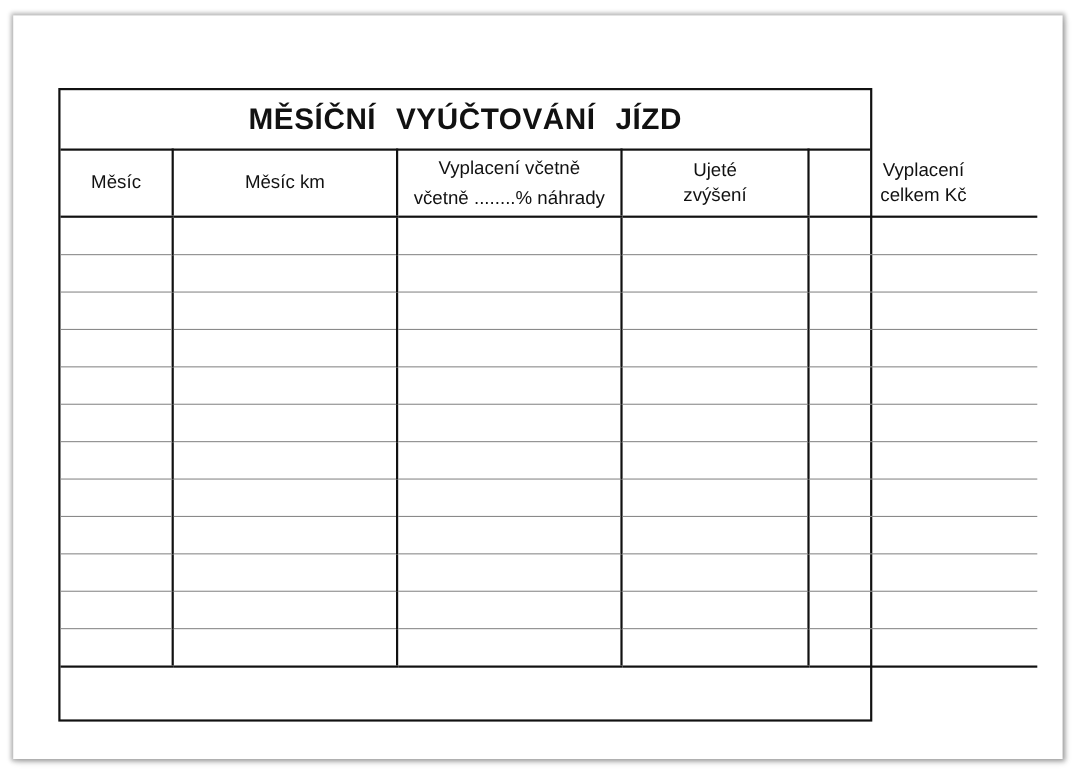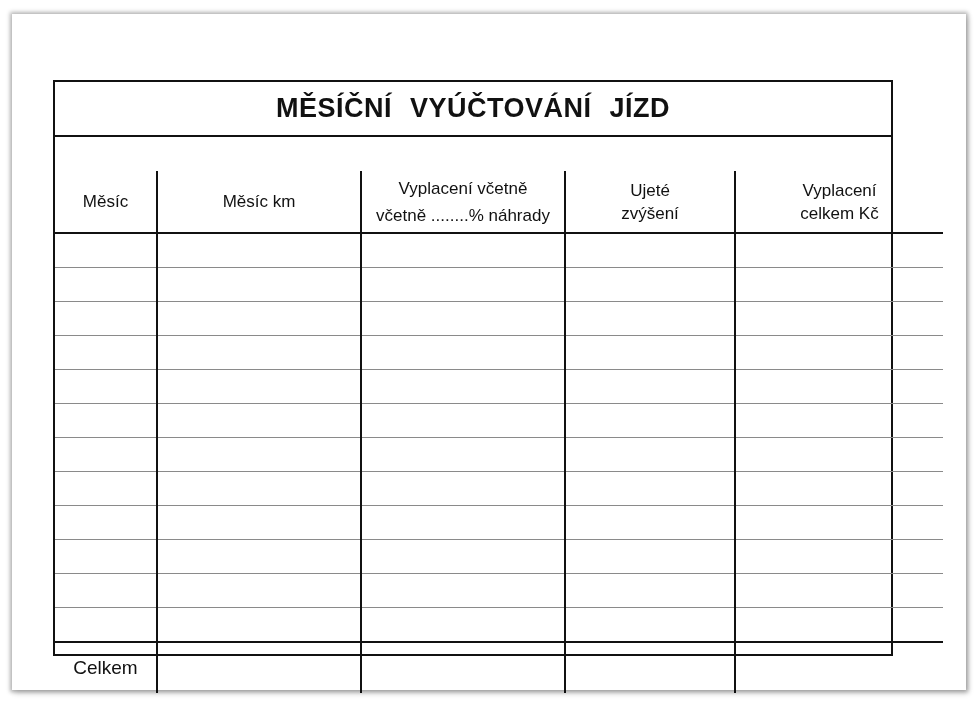--- a/index.html
+++ b/index.html
@@ -21,21 +21,21 @@
     top: 14px;
     width: 954px;
     height: 676px;
     background: #ffffff;
     box-shadow: 0 0 4px 2px rgba(0,0,0,0.28), 2px 3px 6px rgba(0,0,0,0.18);
   }
   .form {
     position: absolute;
     left: 41px;
     top: 66px;
-    width: 840px;
+    width: 740px;
     height: 576px;
     border: 2px solid #111;
     box-sizing: border-box;
   }
   .title-row {
     position: absolute;
     left: 0; top: 0; right: 0;
     height: 55px;
     border-bottom: 2px solid #111;
     box-sizing: border-box;
@@ -47,21 +47,20 @@
     letter-spacing: 0.5px;
     word-spacing: 10px;
   }
   table.grid {
     position: absolute;
     left: 0;
     top: 53px;
     width: 888px;
     border-collapse: collapse;
     table-layout: fixed;
-    margin-top: 36px;
   }
   table.grid td, table.grid th {
     padding: 0;
     font-weight: normal;
     text-align: center;
     vertical-align: middle;
   }
   .col-0 { width: 102px; }
   .col-1 { width: 204px; }
   .col-2 { width: 204px; }
@@ -203,23 +202,16 @@
           <td class="vline"></td>
           <td class="vline"></td>
         </tr>
         <tr class="data last">
           <td></td>
           <td class="vline"></td>
           <td class="vline"></td>
           <td class="vline"></td>
           <td class="vline"></td>
         </tr>
-        <tr class="total">
-          <td>Celkem</td>
-          <td class="vline"></td>
-          <td class="vline"></td>
-          <td class="vline"></td>
-          <td class="vline"></td>
-        </tr>
       </tbody>
     </table>
   </div>
 </div>
 
 </body></html>

